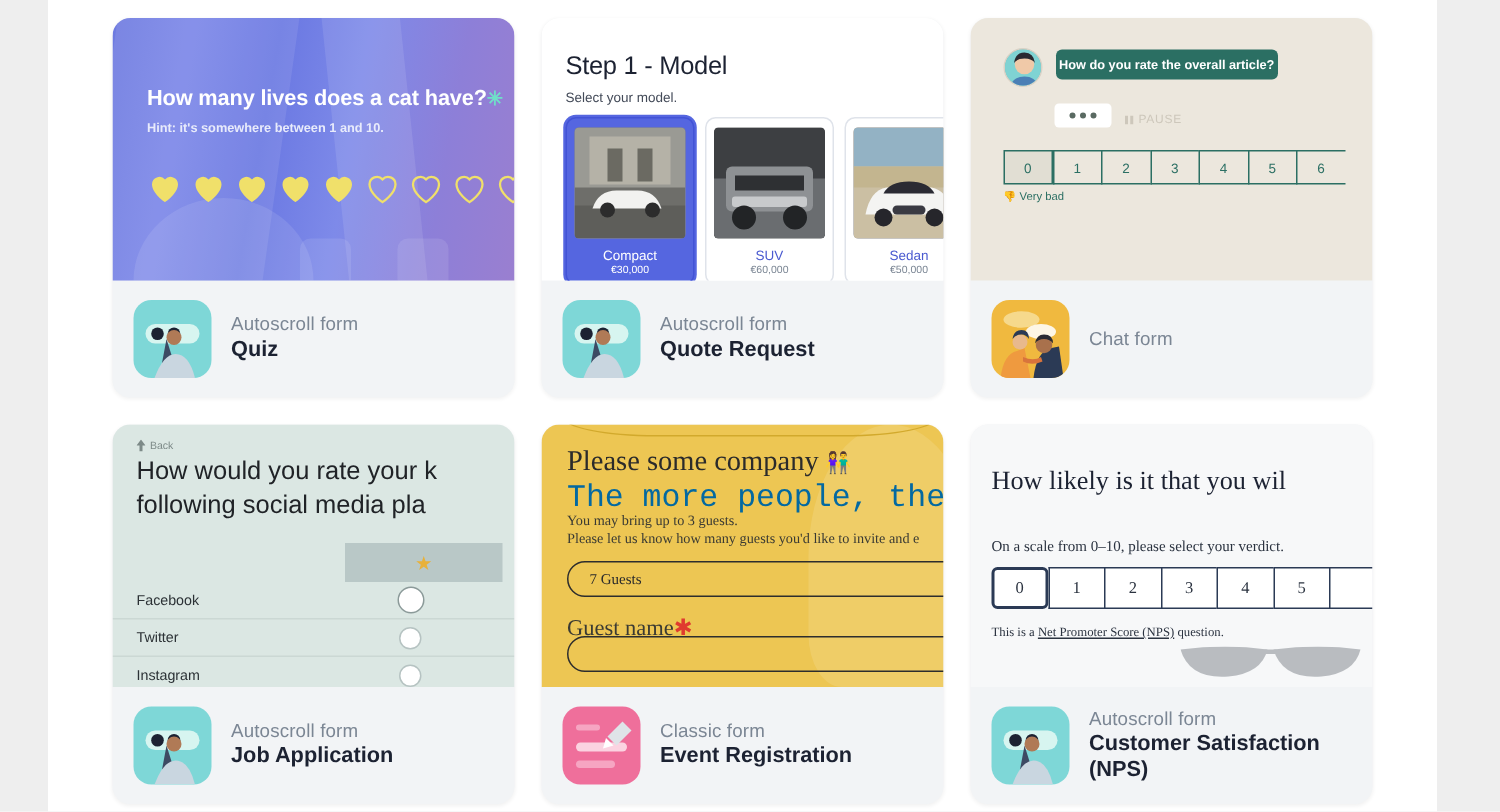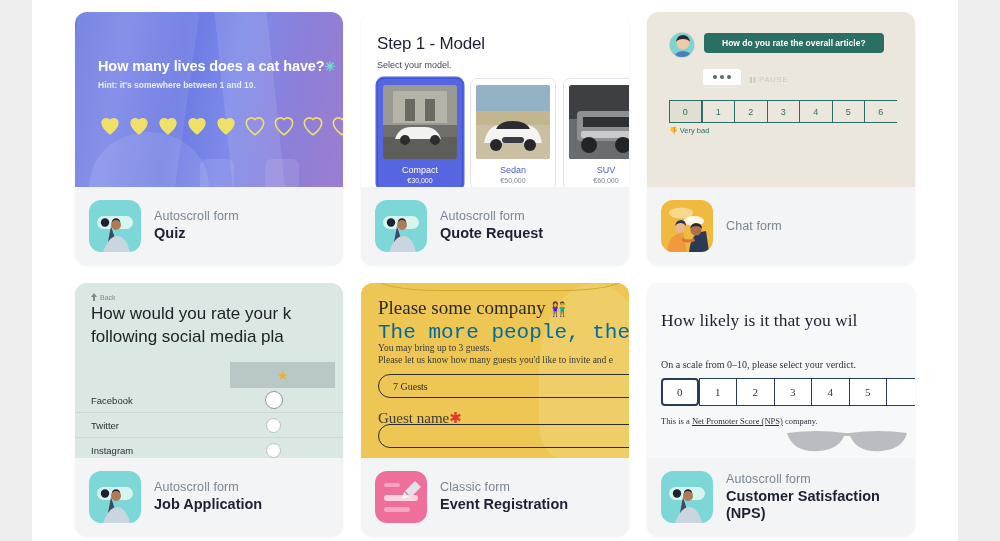--- a/index.html
+++ b/index.html
@@ -156,21 +156,21 @@
   
   .fb-prev { background:#ece7dd; }
   .fb-avatar {
     position:absolute; left:22px; top:20px; width:26px; height:26px;
     border-radius:50%; background:#6fc2c2; overflow:hidden;
     border:1.5px solid #d9d2c6;
   }
   .fb-bubble {
     position:absolute; left:57px; top:21px;
     background:#2b6f63; color:#fff;
-    padding:5px 18px; border-radius:4px;
+    padding:5px 2px; border-radius:4px;
     font-size:8.5px; font-weight:bold; white-space:nowrap;
   }
   .fb-typing {
     position:absolute; left:56px; top:57px;
     background:#fff; border-radius:3px;
     padding:6px 10px; display:flex; gap:3px; align-items:center;
   }
   .fb-typing i { width:4px; height:4px; border-radius:50%; background:#5a6a62; display:block;}
   .fb-pause {
     position:absolute; left:103px; top:63px;
@@ -388,48 +388,48 @@
                   <circle cx="22" cy="55" r="5" fill="#2c2c2c"></circle>
                   <circle cx="52" cy="55" r="5" fill="#2c2c2c"></circle>
                 </svg>
               </div>
               <div class="mname">Compact</div>
               <div class="mprice">€30,000</div>
             </div>
             <div class="model">
               <div class="thumb">
                 <svg viewBox="0 0 74 74" width="74" height="74">
+                  <rect width="74" height="74" fill="#3d3f42"></rect>
+                  <rect y="34" width="74" height="40" fill="#6a6d70"></rect>
+                  <rect x="8" y="26" width="58" height="30" rx="4" fill="#8e9194"></rect>
+                  <rect x="14" y="32" width="46" height="10" fill="#2e3033"></rect>
+                  <rect x="12" y="46" width="50" height="7" rx="2" fill="#c8cacc"></rect>
+                  <circle cx="20" cy="60" r="8" fill="#222426"></circle>
+                  <circle cx="54" cy="60" r="8" fill="#222426"></circle>
+                </svg>
+              </div>
+              <div class="mname">SUV</div>
+              <div class="mprice">€60,000</div>
+            </div>
+            <div class="model">
+              <div class="thumb">
+                <svg viewBox="0 0 74 74" width="74" height="74">
                   <rect width="74" height="74" fill="#cbbfa3"></rect>
                   <rect y="0" width="74" height="26" fill="#93b2c4"></rect>
                   <rect y="26" width="74" height="14" fill="#c3b58f"></rect>
                   <path d="M8 58 q3-16 14-18 h30 q11 2 14 18 z" fill="#f4f4f2"></path>
                   <path d="M20 44 q4-8 17-8 q13 0 17 8 z" fill="#2b2b33"></path>
                   <rect x="26" y="52" width="22" height="6" rx="3" fill="#3a3a42"></rect>
                   <circle cx="20" cy="60" r="6" fill="#26262b"></circle>
                   <circle cx="54" cy="60" r="6" fill="#26262b"></circle>
                 </svg>
               </div>
               <div class="mname">Sedan</div>
               <div class="mprice">€50,000</div>
             </div>
-            <div class="model">
-              <div class="thumb">
-                <svg viewBox="0 0 74 74" width="74" height="74">
-                  <rect width="74" height="74" fill="#3d3f42"></rect>
-                  <rect y="34" width="74" height="40" fill="#6a6d70"></rect>
-                  <rect x="8" y="26" width="58" height="30" rx="4" fill="#8e9194"></rect>
-                  <rect x="14" y="32" width="46" height="10" fill="#2e3033"></rect>
-                  <rect x="12" y="46" width="50" height="7" rx="2" fill="#c8cacc"></rect>
-                  <circle cx="20" cy="60" r="8" fill="#222426"></circle>
-                  <circle cx="54" cy="60" r="8" fill="#222426"></circle>
-                </svg>
-              </div>
-              <div class="mname">SUV</div>
-              <div class="mprice">€60,000</div>
-            </div>
           </div>
         </div>
         <div class="meta">
           <div class="icon-box" style="background:#7ed7d7">
             <svg viewBox="0 0 52 52" width="52" height="52">
               <rect x="8" y="16" width="36" height="13" rx="6.5" fill="#d7f5f0"></rect>
               <circle cx="16" cy="22.5" r="4.2" fill="#1c2232"></circle>
               <circle cx="27" cy="22.5" r="4.2" fill="#1c2232"></circle>
               <path d="M22 26 l5 16 l-8 0 z" fill="#3d4a63"></path>
               <path d="M14 52 q6-16 14-16 q9 0 13 16 z" fill="#c9d6e0"></path>
@@ -593,21 +593,21 @@
           <div class="nps-scale">
             <div class="cell sel">0</div>
             <div class="cell">1</div>
             <div class="cell">2</div>
             <div class="cell">3</div>
             <div class="cell">4</div>
             <div class="cell">5</div>
             <div class="cell"></div>
           </div>
           <div class="nps-foot">
-            <span>This is a </span><u>Net Promoter Score (NPS)</u><span> company.</span>
+            <span>This is a </span><u>Net Promoter Score (NPS)</u><span> question.</span>
           </div>
           <svg class="nps-glasses" width="130" height="28" viewBox="0 0 130 28">
             <path d="M0 2 q30 -4 58 0 q-4 16 -26 18 q-26 2 -32 -18z" fill="#b9bcc0"></path>
             <path d="M62 2 q30 -4 58 0 q-4 16 -26 18 q-26 2 -32 -18z" fill="#b9bcc0"></path>
             <rect x="56" y="2" width="8" height="3" fill="#b9bcc0"></rect>
           </svg>
         </div>
         <div class="meta">
           <div class="icon-box" style="background:#7ed7d7">
             <svg viewBox="0 0 52 52" width="52" height="52">

